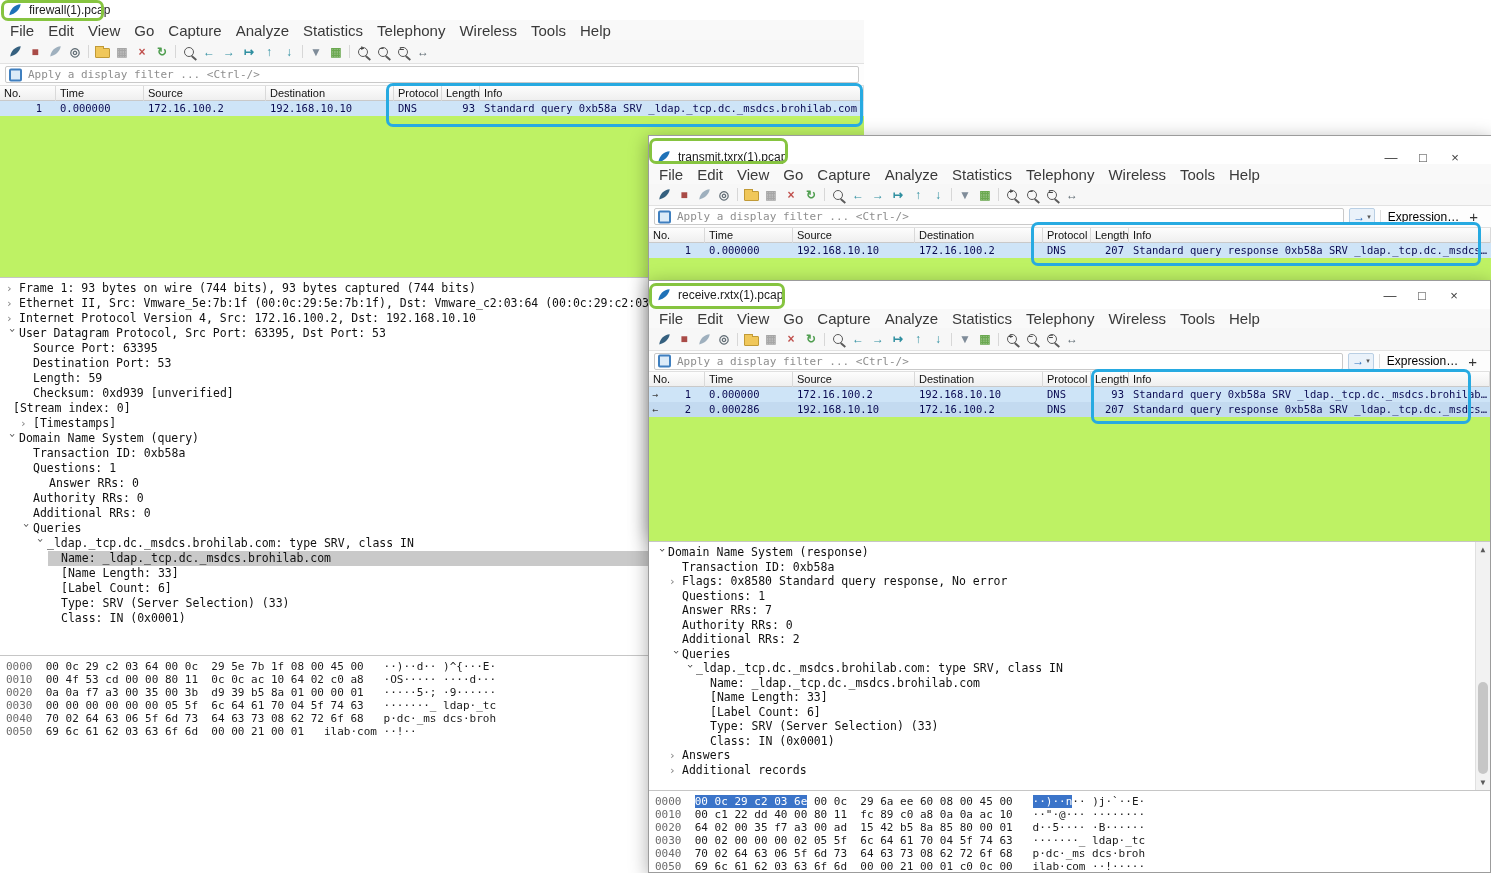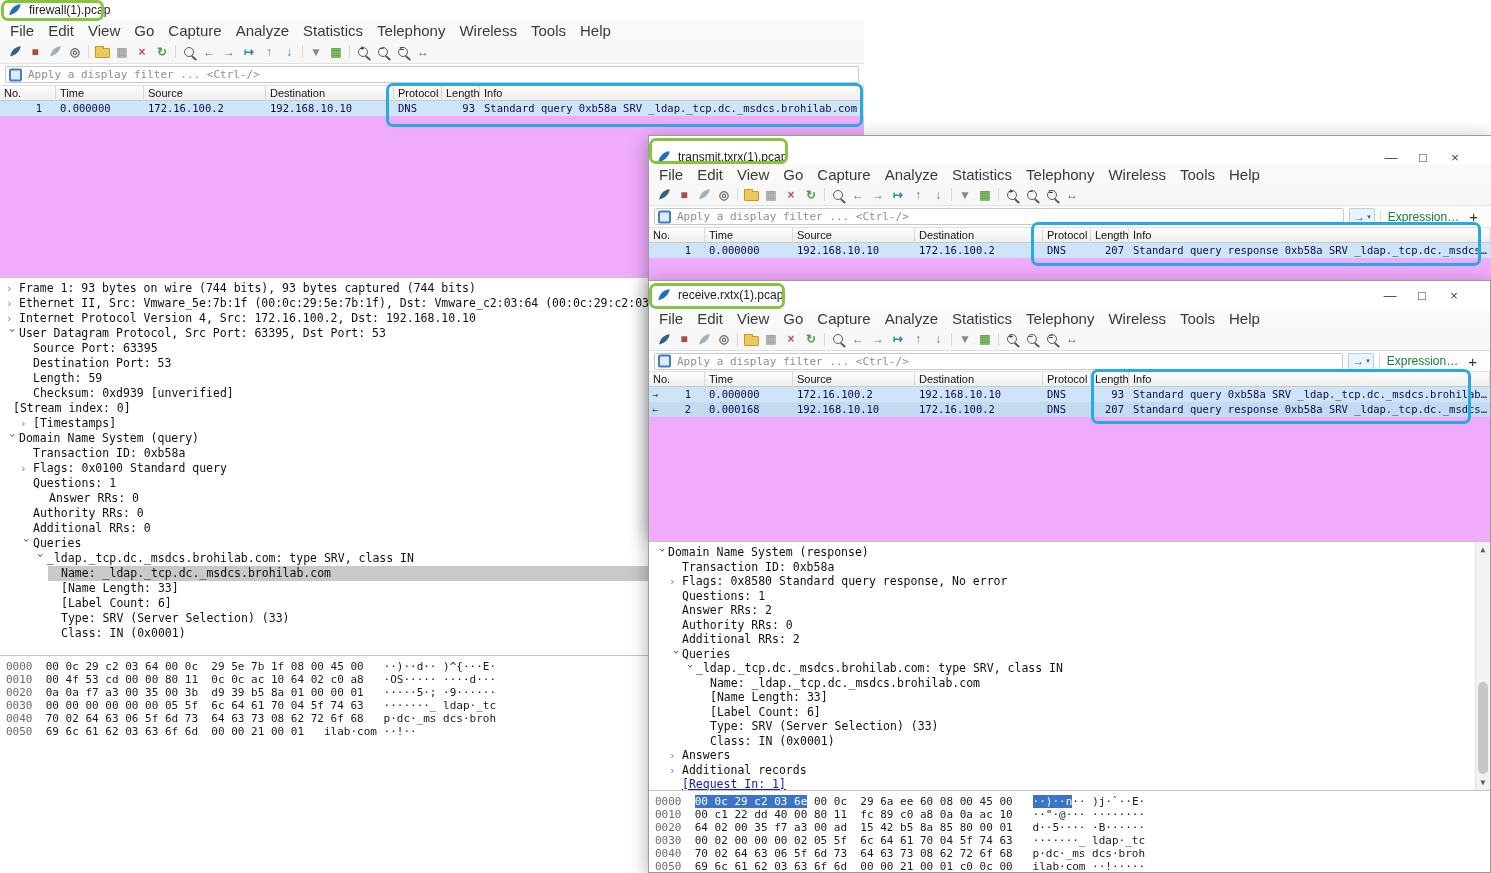--- a/index.html
+++ b/index.html
@@ -34,25 +34,25 @@
   .filter-wrap{position:relative;flex:1;display:flex;align-items:center;height:100%}
   .bookmark-icon{position:absolute;left:4px;top:50%;transform:translateY(-50%);width:13px;height:13px;
                  border:2px solid #3f7fbf;background:#dcebf8;border-radius:2px;z-index:2}
   .filter-input{flex:1;height:17px;border:1px solid #c9c9c9;border-radius:2px;background:#fff;
                 font-family:"DejaVu Sans Mono",monospace;font-size:11px;color:#333;padding-left:22px;outline:none}
   .filter-input::placeholder{color:#8e8e8e}
   .apply-btn{display:flex;align-items:center;border:1px solid #b9cfe4;background:#eaf2fa;border-radius:2px;
              height:17px;padding:0 3px;margin-left:5px}
   .apply-arrow{color:#2c6fbd;font-weight:bold;font-size:12px;line-height:12px}
   .apply-caret{font-size:7px;color:#555;margin-left:2px}
-  .expr-label{font-size:12px;color:#15803d;padding:0 7px;border-left:1px solid #dcdcdc;margin-left:5px;white-space:nowrap}
+  .expr-label{font-size:12px;color:#000000;padding:0 7px;border-left:1px solid #dcdcdc;margin-left:5px;white-space:nowrap}
   .plus-btn{font-size:15px;color:#333;padding:0 8px 0 3px}
 
   
-  .plist{position:absolute;left:0;right:0;background:#f0abfc}
+  .plist{position:absolute;left:0;right:0;background:#bef264}
   .pcols{display:grid;grid-template-columns:56px 88px 122px 128px 48px 38px 1fr;height:15px;align-items:center}
   .phead{background:linear-gradient(#fdfdfd,#efefef);border-bottom:1px solid #c9c9c9}
   .phead .pcell{border-right:1px solid #d9d9d9;font-size:11px;color:#111;height:15px;line-height:14px}
   .pcell{padding-left:4px;white-space:nowrap;overflow:hidden}
   .prow{font-family:"DejaVu Sans Mono",monospace;color:#0a0a52;background:#cee4f7;height:15px;line-height:15px}
   .prow .pcell{font-size:10.5px}
   .prow-sel{background:#c3daf0}
   .cell-no{text-align:right;padding-right:14px;position:relative}
   .cell-len{text-align:right;padding-right:5px}
   .marker{position:absolute;left:3px;top:0;font-size:10px;color:#3f3f3f}
@@ -219,23 +219,20 @@
         <div class="dline" style="padding-left: 20px;">
           <span class="dinner"><span class="arrow">›</span><span>[Timestamps]</span></span>
         </div>
         <div class="dline" style="padding-left: 6px;">
           <span class="dinner"><span class="arrow exp">›</span><span>Domain Name System (query)</span></span>
         </div>
         <div class="dline" style="padding-left: 20px;">
           <span class="dinner"><span class="arrow"></span><span>Transaction ID: 0xb58a</span></span>
         </div>
         <div class="dline" style="padding-left: 20px;">
-          <span class="dinner"><span class="arrow">›</span><span>Flags: 0x0100 Standard query</span></span>
-        </div>
-        <div class="dline" style="padding-left: 20px;">
           <span class="dinner"><span class="arrow"></span><span>Questions: 1</span></span>
         </div>
         <div class="dline" style="padding-left: 36px;">
           <span class="dinner"><span class="arrow"></span><span>Answer RRs: 0</span></span>
         </div>
         <div class="dline" style="padding-left: 20px;">
           <span class="dinner"><span class="arrow"></span><span>Authority RRs: 0</span></span>
         </div>
         <div class="dline" style="padding-left: 20px;">
           <span class="dinner"><span class="arrow"></span><span>Additional RRs: 0</span></span>
@@ -470,21 +467,21 @@
             <span class="pcell cell-no">1<span class="marker">→</span></span>
             <span class="pcell">0.000000</span>
             <span class="pcell">172.16.100.2</span>
             <span class="pcell">192.168.10.10</span>
             <span class="pcell">DNS</span>
             <span class="pcell cell-len">93</span>
             <span class="pcell">Standard query 0xb58a SRV _ldap._tcp.dc._msdcs.brohilab…</span>
           </div>
           <div class="pcols prow prow-sel">
             <span class="pcell cell-no">2<span class="marker">←</span></span>
-            <span class="pcell">0.000168</span>
+            <span class="pcell">0.000286</span>
             <span class="pcell">192.168.10.10</span>
             <span class="pcell">172.16.100.2</span>
             <span class="pcell">DNS</span>
             <span class="pcell cell-len">207</span>
             <span class="pcell">Standard query response 0xb58a SRV _ldap._tcp.dc._msdcs…</span>
           </div>
         </div>
     </div>
     <div class="detail detail-rx" style="top:260px;height:249px">
       <div class="vscroll">
@@ -498,21 +495,21 @@
         <div class="dline" style="padding-left: 20px;">
           <span class="dinner"><span class="arrow"></span><span>Transaction ID: 0xb58a</span></span>
         </div>
         <div class="dline" style="padding-left: 20px;">
           <span class="dinner"><span class="arrow">›</span><span>Flags: 0x8580 Standard query response, No error</span></span>
         </div>
         <div class="dline" style="padding-left: 20px;">
           <span class="dinner"><span class="arrow"></span><span>Questions: 1</span></span>
         </div>
         <div class="dline" style="padding-left: 20px;">
-          <span class="dinner"><span class="arrow"></span><span>Answer RRs: 2</span></span>
+          <span class="dinner"><span class="arrow"></span><span>Answer RRs: 7</span></span>
         </div>
         <div class="dline" style="padding-left: 20px;">
           <span class="dinner"><span class="arrow"></span><span>Authority RRs: 0</span></span>
         </div>
         <div class="dline" style="padding-left: 20px;">
           <span class="dinner"><span class="arrow"></span><span>Additional RRs: 2</span></span>
         </div>
         <div class="dline" style="padding-left: 20px;">
           <span class="dinner"><span class="arrow exp">›</span><span>Queries</span></span>
         </div>
@@ -532,23 +529,20 @@
           <span class="dinner"><span class="arrow"></span><span>Type: SRV (Server Selection) (33)</span></span>
         </div>
         <div class="dline" style="padding-left: 48px;">
           <span class="dinner"><span class="arrow"></span><span>Class: IN (0x0001)</span></span>
         </div>
         <div class="dline" style="padding-left: 20px;">
           <span class="dinner"><span class="arrow">›</span><span>Answers</span></span>
         </div>
         <div class="dline" style="padding-left: 20px;">
           <span class="dinner"><span class="arrow">›</span><span>Additional records</span></span>
-        </div>
-        <div class="dline" style="padding-left: 20px;">
-          <span class="dinner"><span class="arrow"></span><span class="dlink">[Request In: 1]</span></span>
         </div>
       </div>
     <div class="hexpane" style="top:509px;height:84px"><div class="hexline"><span class="hexoff">0000</span>  <span class="hl">00 0c 29 c2 03 6e</span><span> 00 0c  29 6a ee 60 08 00 45 00</span>   <span class="hl">··)··n</span><span>·· )j·`··E·</span></div><div class="hexline"><span class="hexoff">0010</span>  <span>00 c1 22 dd 40 00 80 11  fc 89 c0 a8 0a 0a ac 10</span>   <span>··"·@··· ········</span></div><div class="hexline"><span class="hexoff">0020</span>  <span>64 02 00 35 f7 a3 00 ad  15 42 b5 8a 85 80 00 01</span>   <span>d··5···· ·B······</span></div><div class="hexline"><span class="hexoff">0030</span>  <span>00 02 00 00 00 02 05 5f  6c 64 61 70 04 5f 74 63</span>   <span>·······_ ldap·_tc</span></div><div class="hexline"><span class="hexoff">0040</span>  <span>70 02 64 63 06 5f 6d 73  64 63 73 08 62 72 6f 68</span>   <span>p·dc·_ms dcs·broh</span></div><div class="hexline"><span class="hexoff">0050</span>  <span>69 6c 61 62 03 63 6f 6d  00 00 21 00 01 c0 0c 00</span>   <span>ilab·com ··!·····</span></div></div>
   </section>
 
   <div class="annot green" style="left:1px;top:0;width:103px;height:21px"></div>
   <div class="annot green" style="left:649px;top:138px;width:139px;height:26px"></div>
   <div class="annot green" style="left:649px;top:283px;width:136px;height:26px"></div>
   <div class="annot cyan" style="left:386px;top:83px;width:477px;height:44px"></div>
   <div class="annot cyan" style="left:1031px;top:222px;width:450px;height:44px"></div>

